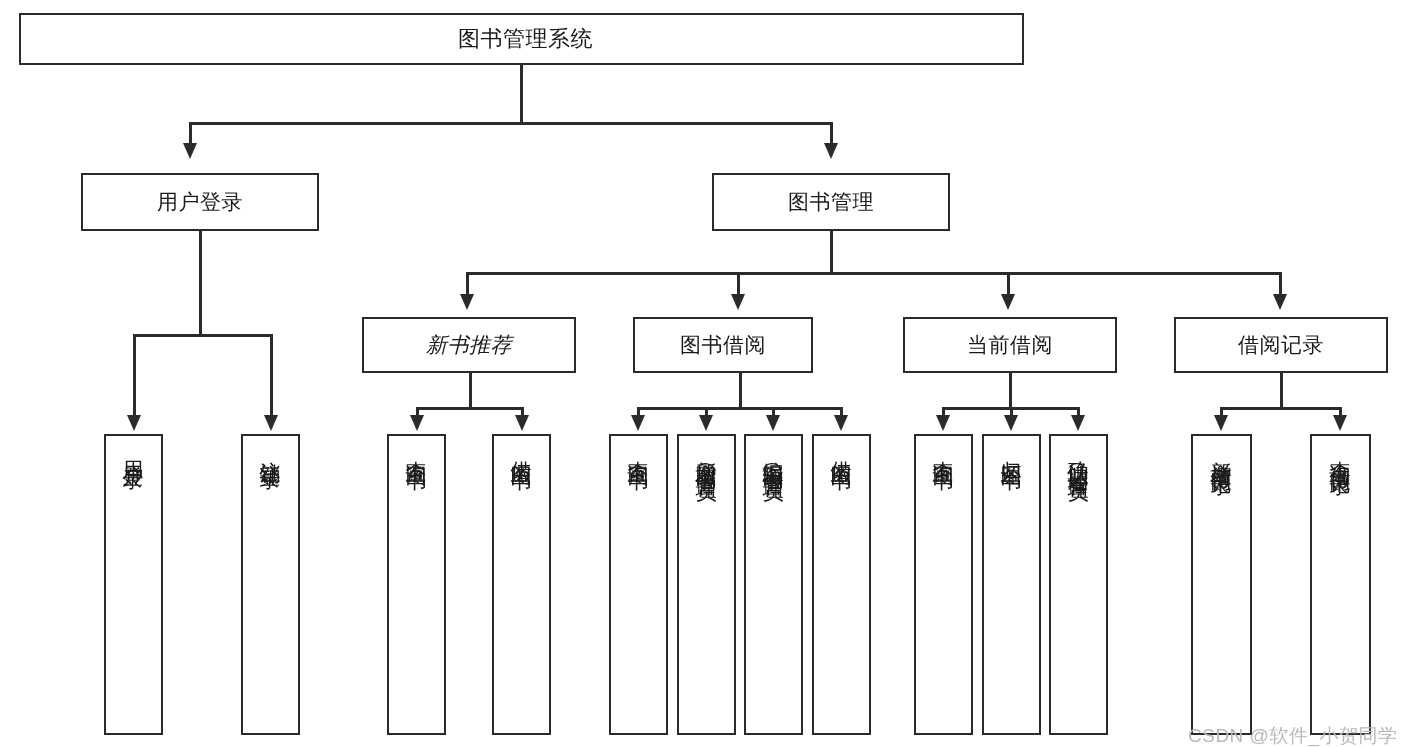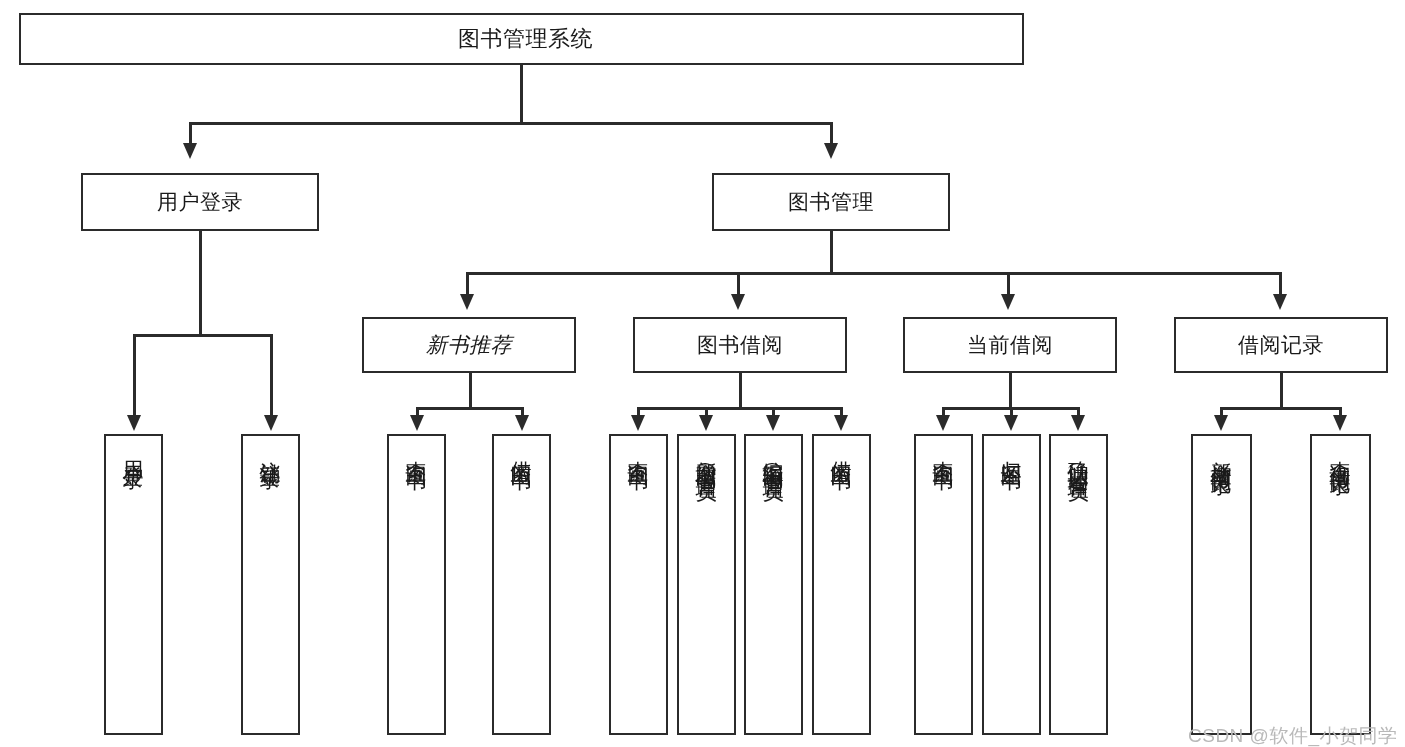--- a/index.html
+++ b/index.html
@@ -122,21 +122,21 @@
   <div class="line v" style="left:737px; top:272px; height:25px;"></div>
   <div class="arrow" style="left:731px; top:294px;"></div>
   <div class="line v" style="left:1007px; top:272px; height:25px;"></div>
   <div class="arrow" style="left:1001px; top:294px;"></div>
   <div class="line v" style="left:1279px; top:272px; height:25px;"></div>
   <div class="arrow" style="left:1273px; top:294px;"></div>
 
   <div class="node horiz" style="left:362px; top:317px; width:214px; height:56px;font-style:italic;">
     <span class="label">新书推荐</span>
   </div>
-  <div class="node horiz" style="left:633px; top:317px; width:214px; height:56px;">
+  <div class="node horiz" style="left:633px; top:317px; width:180px; height:56px;">
     <span class="label">图书借阅</span>
   </div>
   <div class="node horiz" style="left:903px; top:317px; width:214px; height:56px;">
     <span class="label">当前借阅</span>
   </div>
   <div class="node horiz" style="left:1174px; top:317px; width:214px; height:56px;font-family:Liberation Serif, serif;">
     <span class="label">借阅记录</span>
   </div>
 
   <div class="line v" style="left:469px; top:373px; height:36px;"></div>

